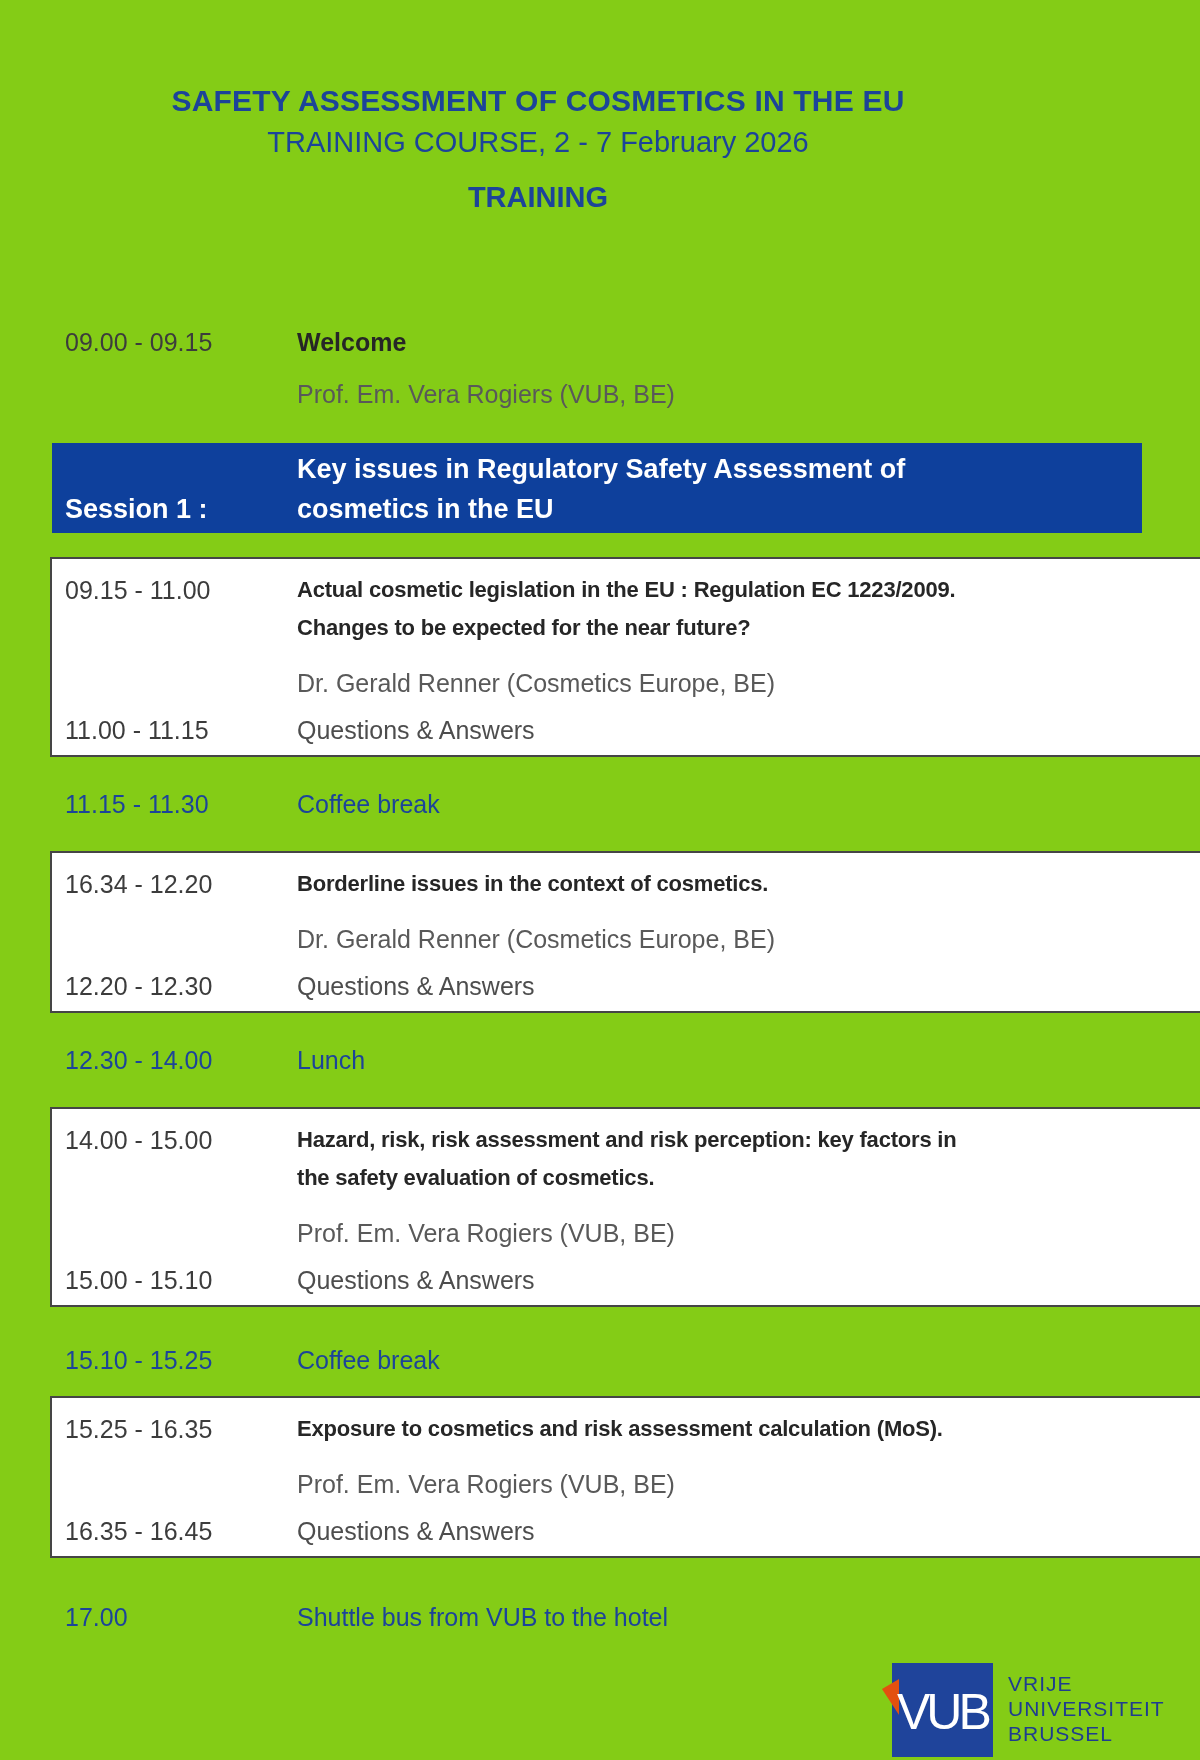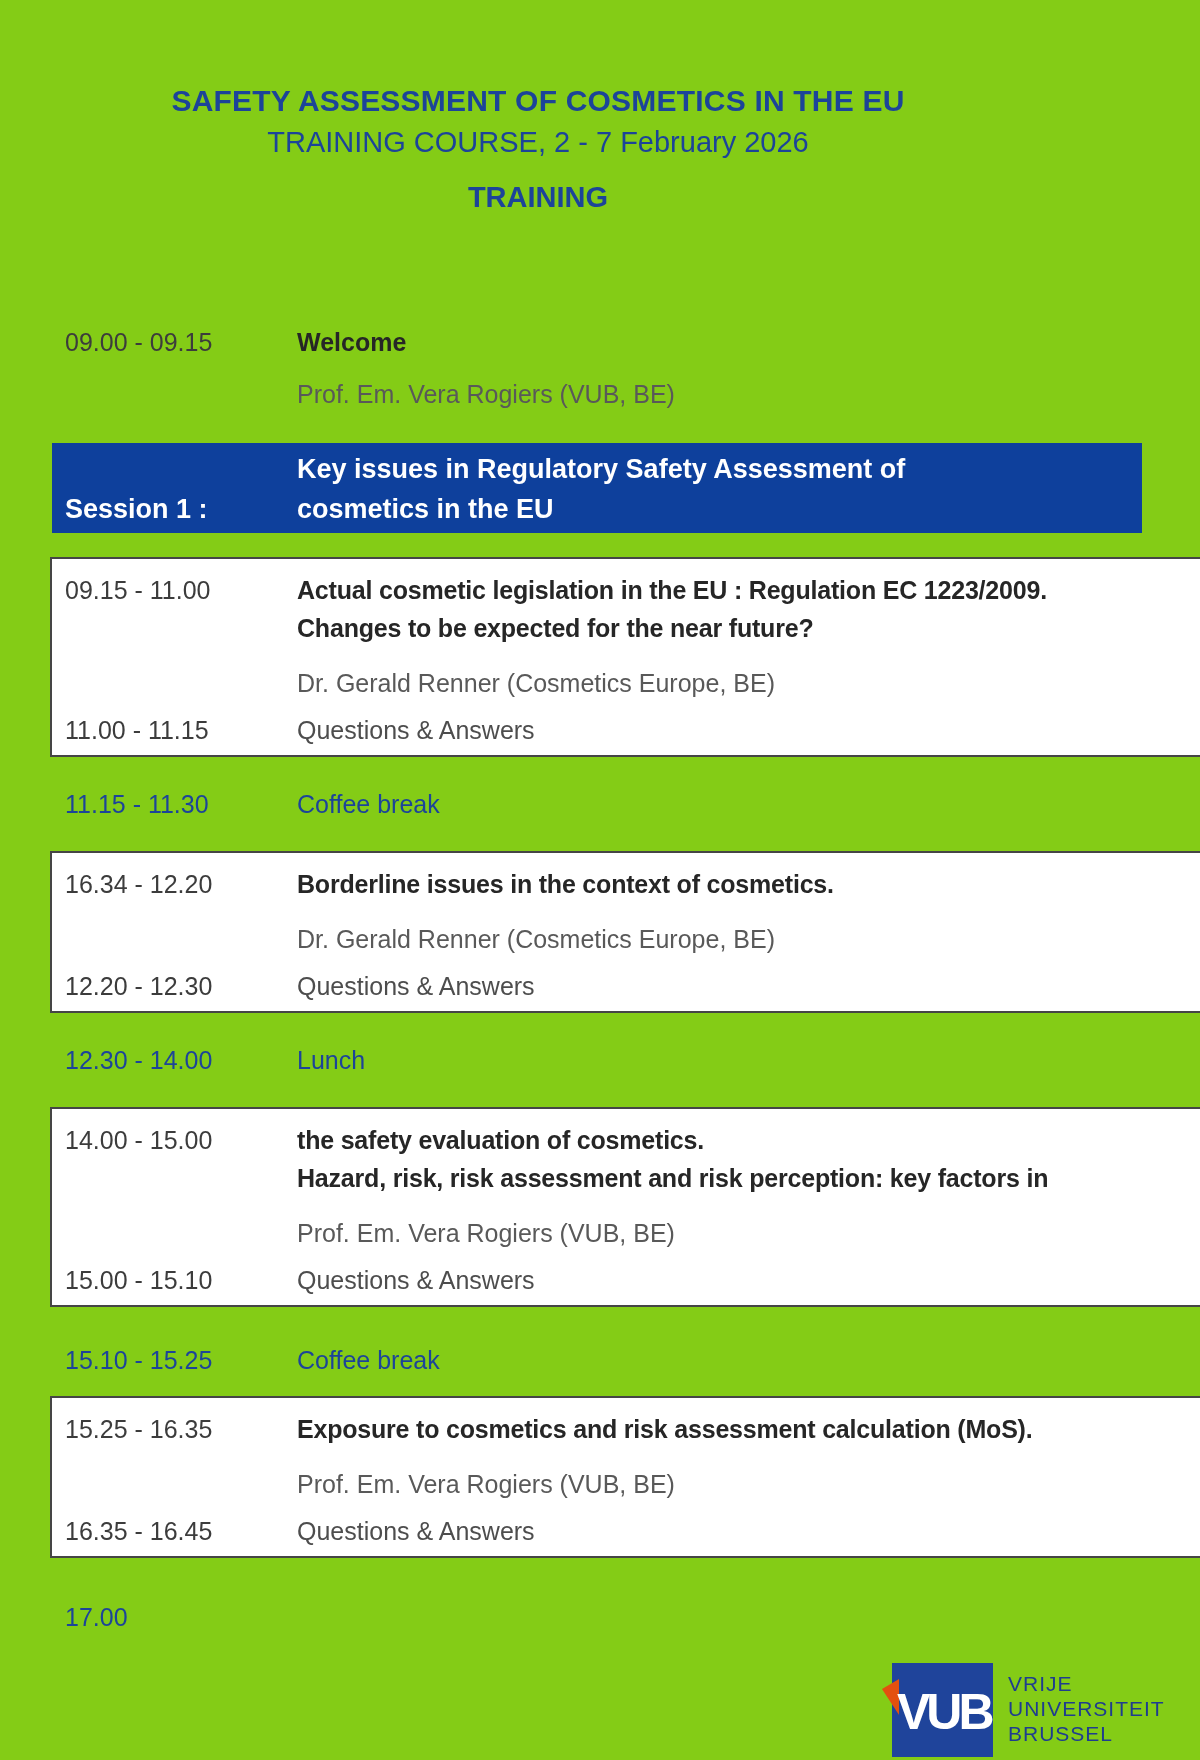--- a/index.html
+++ b/index.html
@@ -58,42 +58,42 @@
 
   
   .talk-box{
     position:absolute;left:50px;width:1183px;
     border:2px solid #454545;background:#ffffff;
     box-sizing:border-box;
     padding:12px 0 9px 13px;
   }
   .brow{display:flex;}
   .brow .time{flex:0 0 232px;font-size:25px;color:#3c3c3c;line-height:38px;}
-  .talk-title{font-size:25px;font-weight:bold;color:#262626;letter-spacing:-0.2px;}
+  .talk-title{font-size:22px;font-weight:bold;color:#262626;letter-spacing:-0.2px;}
   .talk-title div{line-height:38px;white-space:nowrap;}
   .speaker-row{margin-top:20px;}
   .speaker-row .desc{font-size:25px;line-height:32px;color:#595959;}
   .qa-row{margin-top:15px;}
   .qa-row .time{line-height:32px;}
   .qa-row .desc{font-size:25px;line-height:32px;color:#4d4d4d;}
 
   
   .logo-square{
     position:absolute;left:892px;top:1663px;width:101px;height:94px;
     background:#1f449b;
   }
   .logo-flag{
     position:absolute;left:-10px;top:16px;width:17px;height:36px;
     background:#e3500f;
     -webkit-clip-path:polygon(100% 0,100% 100%,0 28%);
     clip-path:polygon(100% 0,100% 100%,0 28%);
   }
   .logo-acronym{
     position:absolute;left:5px;top:20px;
-    color:#ffffff;font-size:50px;font-weight:bold;letter-spacing:-4px;
+    color:#ffffff;font-size:50px;font-weight:normal;letter-spacing:-4px;
   }
   .logo-text{
     position:absolute;left:1008px;top:1671px;
     color:#1f3d8f;font-size:21px;line-height:25px;letter-spacing:1px;
   }
 </style>
 </head>
 <body>
 
 <div class="page">
@@ -162,22 +162,22 @@
 
   <div class="row break-row" style="top:1044px">
     <div class="time">12.30 - 14.00</div>
     <div class="desc">Lunch</div>
   </div>
 
   <div class="talk-box" style="top:1107px">
     <div class="brow">
       <div class="time">14.00 - 15.00</div>
       <div class="desc talk-title">
+        <div>Hazard, risk, risk assessment and risk perception: key factors in</div>
         <div>the safety evaluation of cosmetics.</div>
-        <div>Hazard, risk, risk assessment and risk perception: key factors in</div>
       </div>
     </div>
     <div class="brow speaker-row">
       <div class="time"></div>
       <div class="desc">Prof. Em. Vera Rogiers (VUB, BE)</div>
     </div>
     <div class="brow qa-row">
       <div class="time">15.00 - 15.10</div>
       <div class="desc">Questions &amp; Answers</div>
     </div>
@@ -200,20 +200,21 @@
       <div class="desc">Prof. Em. Vera Rogiers (VUB, BE)</div>
     </div>
     <div class="brow qa-row">
       <div class="time">16.35 - 16.45</div>
       <div class="desc">Questions &amp; Answers</div>
     </div>
   </div>
 
   <div class="row break-row" style="top:1601px">
     <div class="time">17.00</div>
+    <div class="desc">Shuttle bus from VUB to the hotel</div>
   </div>
 
   <div class="logo-square">
     <div class="logo-flag"></div>
     <div class="logo-acronym">VUB</div>
   </div>
   <div class="logo-text">
     <div>VRIJE</div>
     <div>UNIVERSITEIT</div>
     <div>BRUSSEL</div>

